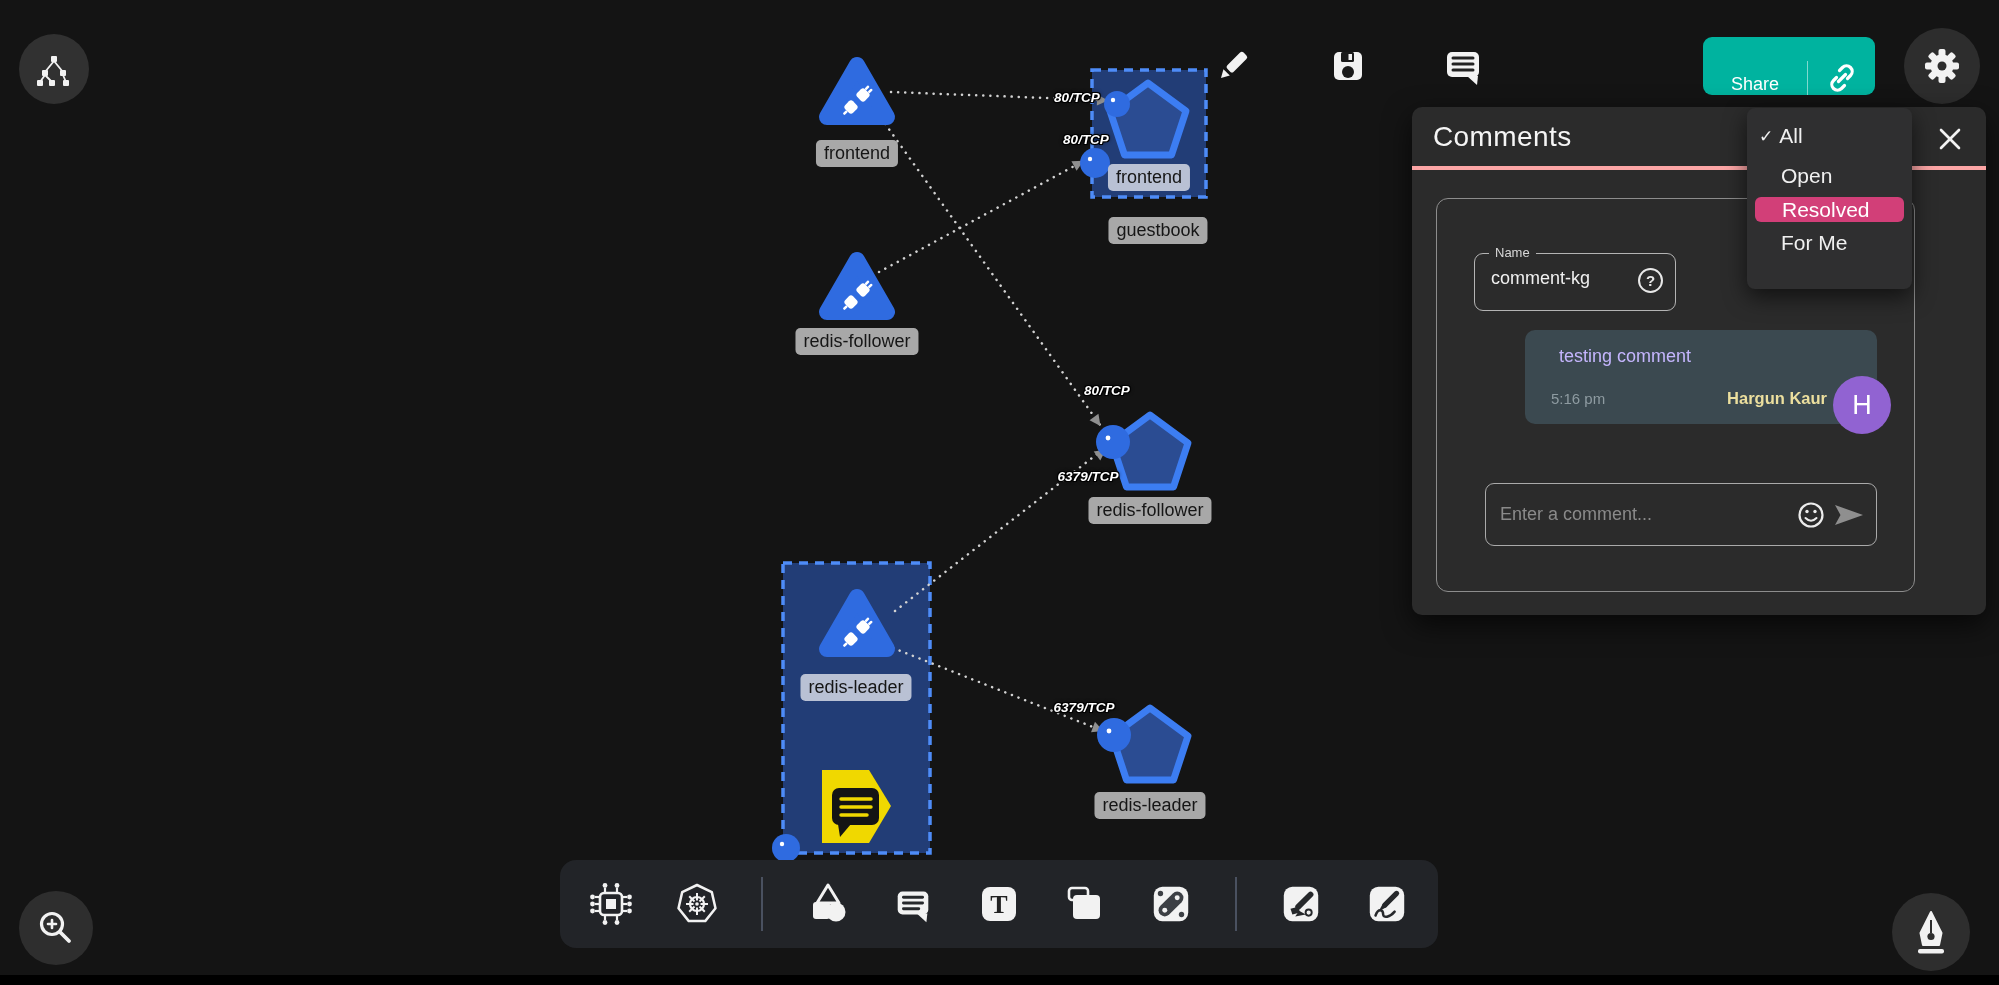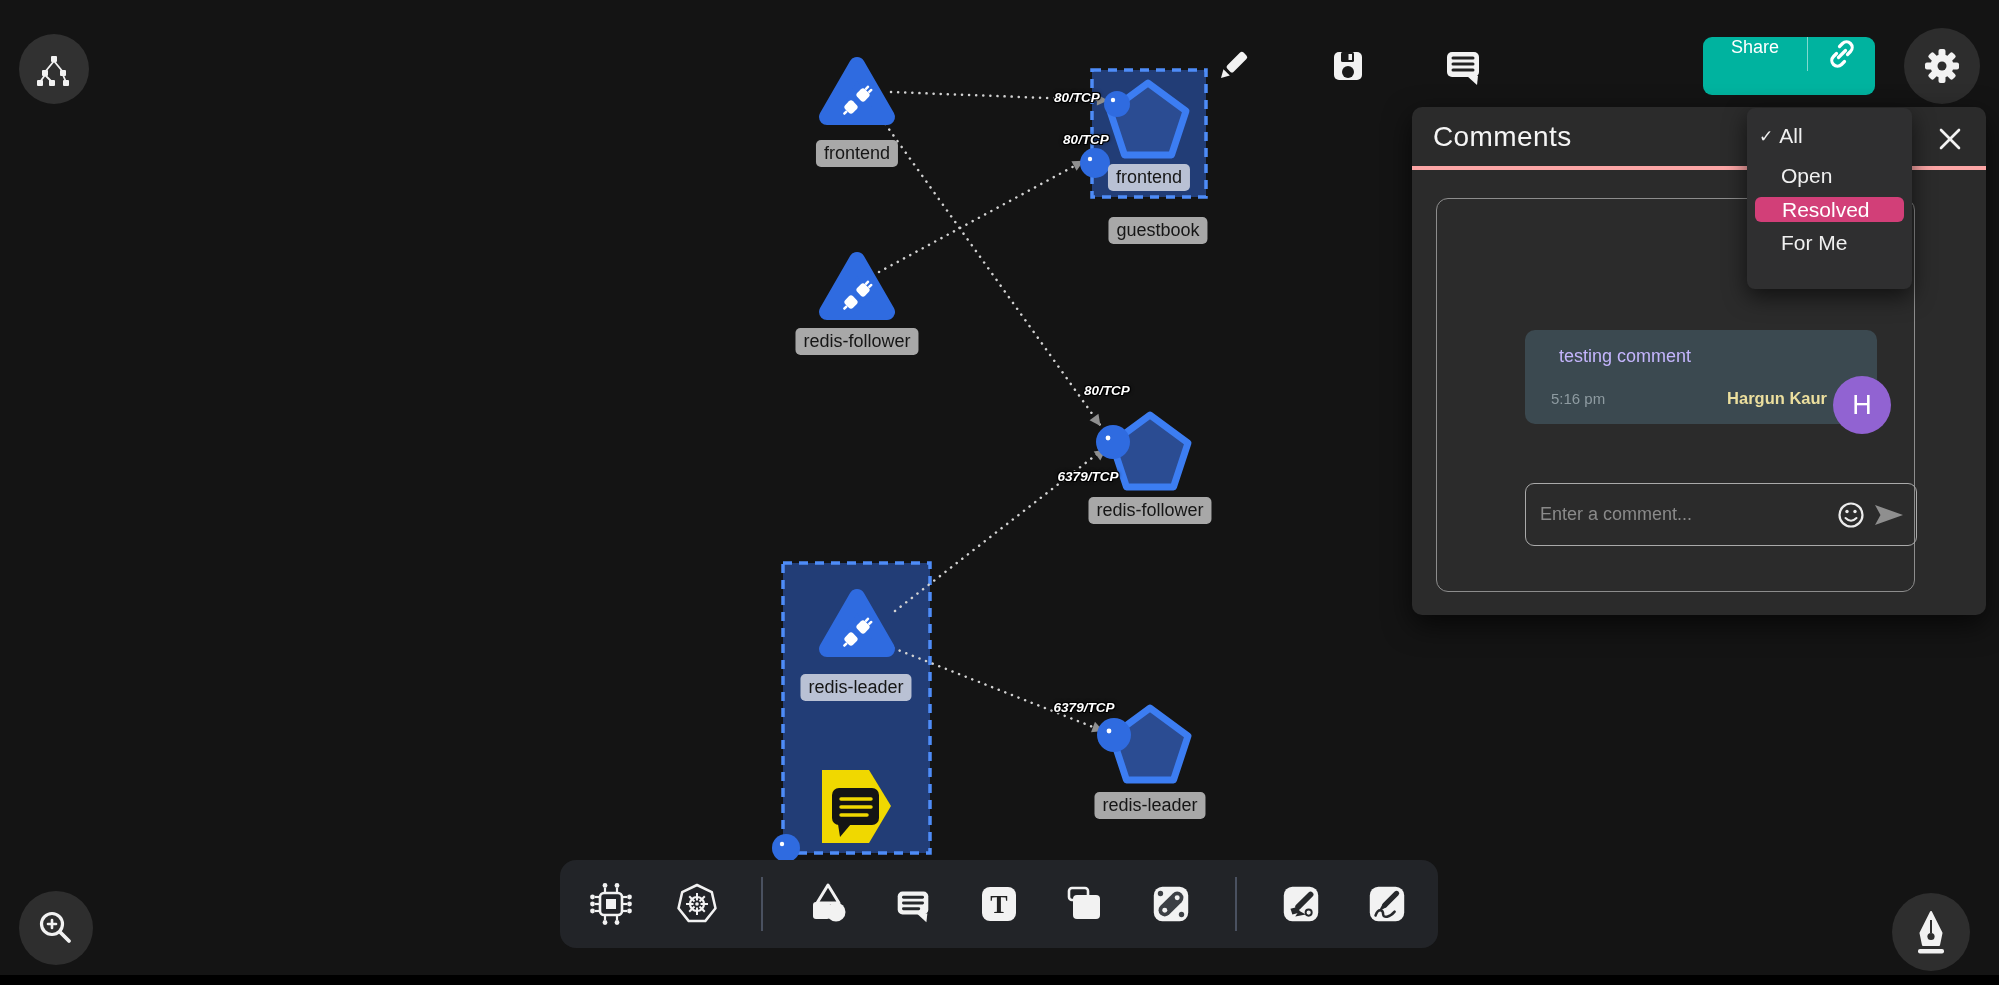--- a/index.html
+++ b/index.html
@@ -24,21 +24,21 @@
   .top-icon-btn { position:absolute; width:44px; height:44px; display:flex; align-items:center;
     justify-content:center; z-index:5; cursor:pointer; }
 
   .actions-btn { position:absolute; left:1528px; top:37px; width:162px; height:58px; background:#151515;
     border:1.5px solid #8d8d8d; border-radius:9px; display:flex; align-items:stretch; z-index:5; color:#ececec; }
   .actions-btn .lbl { flex:1; display:flex; align-items:center; justify-content:center; font-size:18px; cursor:pointer; }
   .actions-btn .caret-seg { width:50px; border-left:1.5px solid #8d8d8d; display:flex; align-items:center;
     justify-content:center; font-size:13px; cursor:pointer; }
 
   .share-btn { position:absolute; left:1703px; top:37px; width:172px; height:58px; background:#00b39f;
-    border-radius:9px; display:flex; align-items:flex-start; z-index:5; color:#fff; }
+    border-radius:9px; display:flex; align-items:flex-end; z-index:5; color:#fff; }
   .share-btn .lbl { width:104px; display:flex; align-items:center; justify-content:center; font-size:18px; cursor:pointer; }
   .share-btn .link-seg { flex:1; border-left:1px solid rgba(255,255,255,.5); display:flex; align-items:center;
     justify-content:center; cursor:pointer; }
 
   
   .comments-panel { position:absolute; left:1412px; top:107px; width:574px; height:508px; background:#2b2b2b;
     border-radius:10px; box-shadow:0 10px 28px rgba(0,0,0,.65); z-index:6; }
   .cp-header { position:relative; height:63px; border-bottom:4px solid #fca5a5; }
   .cp-title { position:absolute; left:21px; top:14px; font-size:28px; color:#f5f5f5; letter-spacing:.4px; }
   .cp-close { position:absolute; right:22px; top:18px; width:28px; height:28px; display:flex; align-items:center;
@@ -57,21 +57,21 @@
   .comment-bubble { position:absolute; left:88px; top:131px; width:352px; height:94px; background:#3b4950;
     border-radius:10px; padding:16px 18px; }
   .cb-text { font-size:18px; color:#c4b5fd;margin-left:16px; }
   .cb-row { position:absolute; left:18px; right:50px; bottom:16px; display:flex; align-items:center;
     justify-content:space-between; }
   .cb-time { font-size:15px; color:#8e9ba1;margin-left:8px; }
   .cb-author { font-size:16.5px; font-weight:bold; color:#ecdf9e; }
   .cb-avatar { position:absolute; left:396px; top:177px; width:58px; height:58px; border-radius:50%;
     background:#9163d2; color:#fff; font-size:27px; display:flex; align-items:center; justify-content:center; }
   .comment-input { position:absolute; left:48px; top:284px; width:392px; height:63px; border:1.6px solid #aaaaaa;
-    border-radius:9px; display:flex; align-items:center; padding:0 12px 0 14px;margin-left:40px; }
+    border-radius:9px; display:flex; align-items:center; padding:0 12px 0 14px; }
   .comment-input input { flex:1; background:transparent; border:none; outline:none; font-size:18px; color:#dddddd;
     font-family:"Liberation Sans",sans-serif; }
   .comment-input input::placeholder { color:#8a8a8a; }
   .ci-icon { width:30px; height:30px; display:flex; align-items:center; justify-content:center; cursor:pointer;
     margin-left:8px; }
 
   
   .filter-menu { position:absolute; left:1747px; top:108px; width:165px; height:181px; background:#2f2f30;
     border-radius:8px; box-shadow:0 8px 22px rgba(0,0,0,.6); z-index:7; padding:8px 0; color:#f0f0f0; }
   .fm-item { height:40px; display:flex; align-items:center; font-size:21px; padding-left:34px; cursor:pointer; }
@@ -271,20 +271,25 @@
         <svg width="24" height="24" viewBox="-12 -12 24 24">
           <g stroke="#f2f2f2" stroke-width="2.6" stroke-linecap="round">
             <line x1="-9" y1="-9" x2="9" y2="9"></line>
             <line x1="9" y1="-9" x2="-9" y2="9"></line>
           </g>
         </svg>
       </div>
     </div>
 
     <div class="cp-card">
+      <div class="name-field">
+        <span class="legend">Name</span>
+        <input type="text" value="comment-kg" style="">
+        <div class="name-help">?</div>
+      </div>
 
       <div class="comment-bubble">
         <div class="cb-text">testing comment</div>
         <div class="cb-row">
           <span class="cb-time">5:16 pm</span>
           <span class="cb-author">Hargun Kaur</span>
         </div>
       </div>
       <div class="cb-avatar">H</div>
 

